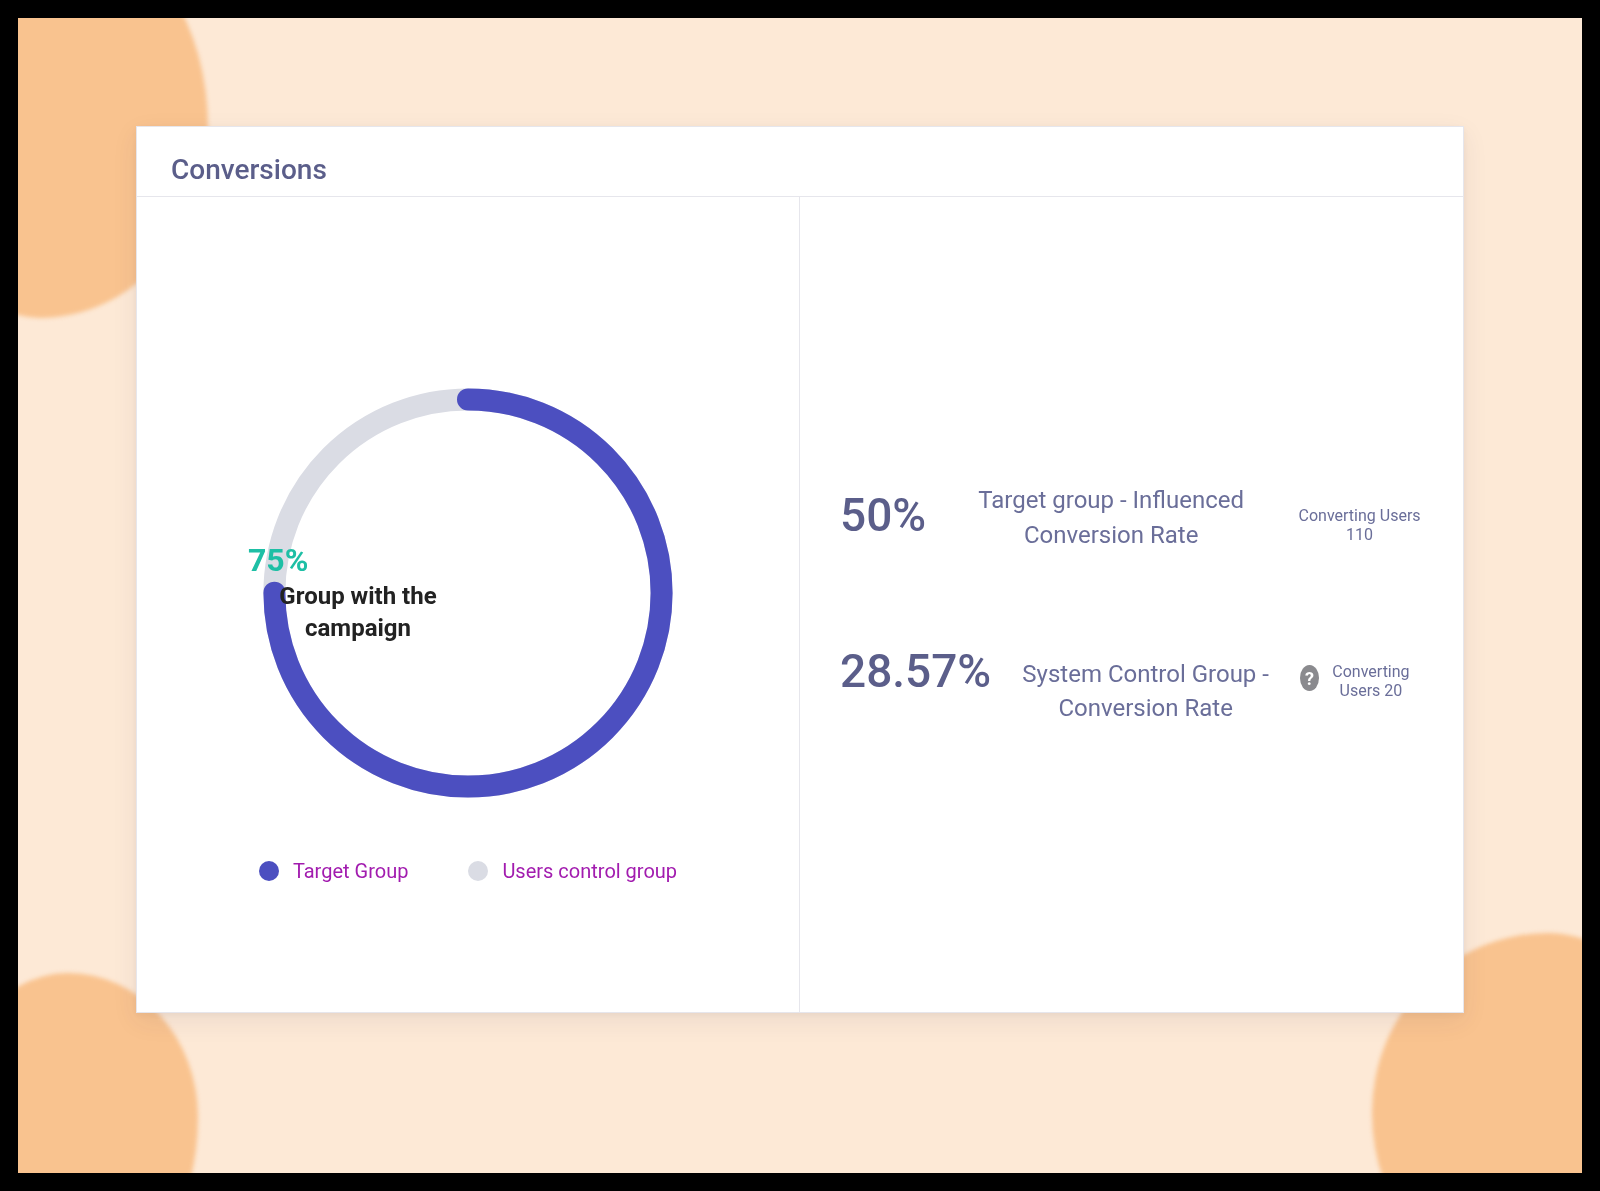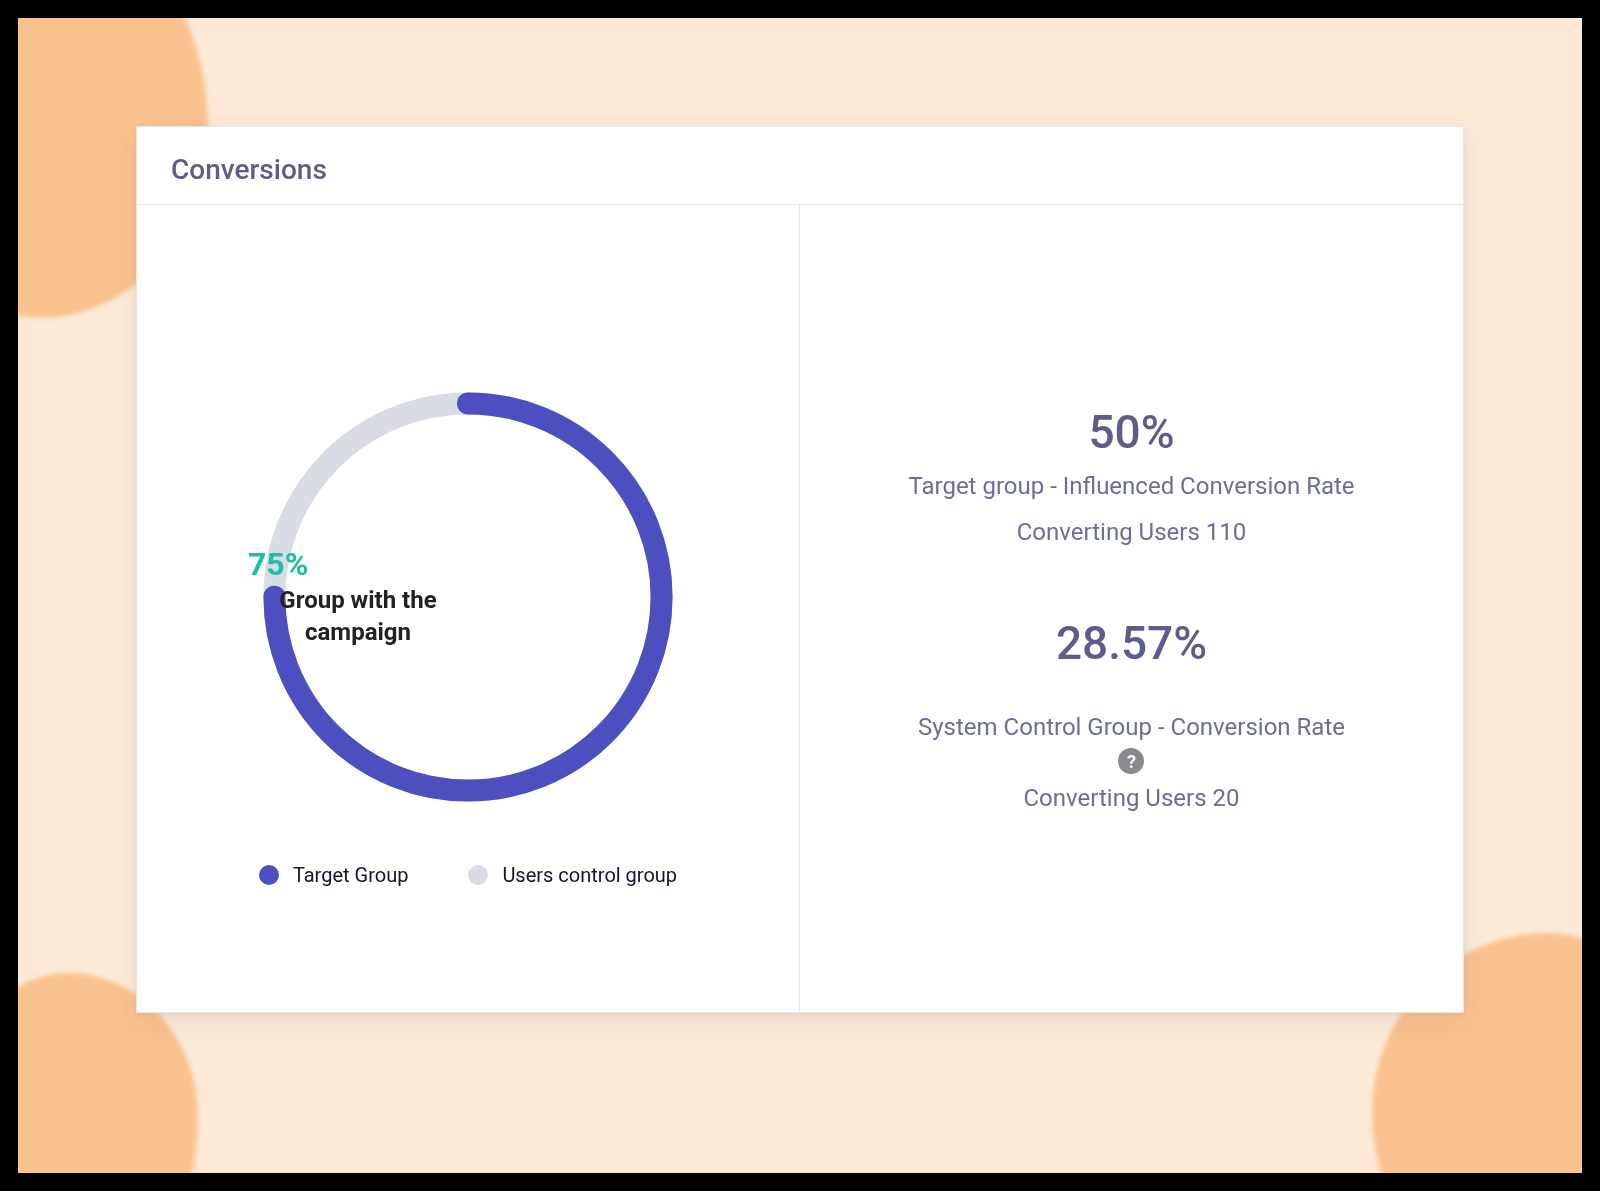--- a/index.html
+++ b/index.html
@@ -39,21 +39,21 @@
     left: 118px;
     right: 118px;
     bottom: 160px;
     background: #fff;
     border: 1px solid #E6E6EC;
     box-shadow: 0 8px 24px rgba(50,50,93,0.08), 0 2px 6px rgba(0,0,0,0.04);
     display: flex;
     flex-direction: column;
   }
   .card-header {
-    padding: 26px 34px 18px 34px;
+    padding: 26px 34px 10px 34px;
     border-bottom: 1px solid #E6E6EC;
   }
   .card-title {
     font-size: 28px;
     font-weight: 500;
     color: #5B5E8A;
   }
   .card-body {
     flex: 1;
     display: flex;
@@ -102,42 +102,42 @@
     display: flex;
     align-items: center;
     gap: 60px;
     margin-top: 46px;
   }
   .legend-item {
     display: flex;
     align-items: center;
     gap: 14px;
     font-size: 20px;
-    color: #0f172a;
+    color: #a21caf;
   }
   .legend-dot {
     width: 20px;
     height: 20px;
     border-radius: 50%;
   }
   .dot-target { background: #4C4FC0; }
   .dot-control { background: #DADCE4; }
 
   .right-panel {
     width: 50%;
     display: flex;
     flex-direction: column;
     align-items: center;
     justify-content: center;
     gap: 70px;
     padding: 60px 40px;
   }
   .metric {
     display: flex;
-    flex-direction: column;
+    flex-direction: row;
     align-items: center;
     text-align: center;
     color: #6A6E99;
   }
   .metric-big {
     font-size: 46px;
     font-weight: 500;
     color: #5B5E8A;
     margin-bottom: 10px;
   }
@@ -150,21 +150,21 @@
   }
   .metric-title-row {
     display: flex;
     align-items: center;
     justify-content: center;
     flex-wrap: wrap;
     gap: 8px;
     margin-top: 30px;
   }
   .metric-sub {
-    font-size: 24px;
+    font-size: 16px;
     color: #6A6E99;
     margin-top: 10px;
   }
   .help-icon {
     width: 26px;
     height: 26px;
     border-radius: 50%;
     background: #8A8A8E;
     color: #fff;
     display: inline-flex;

